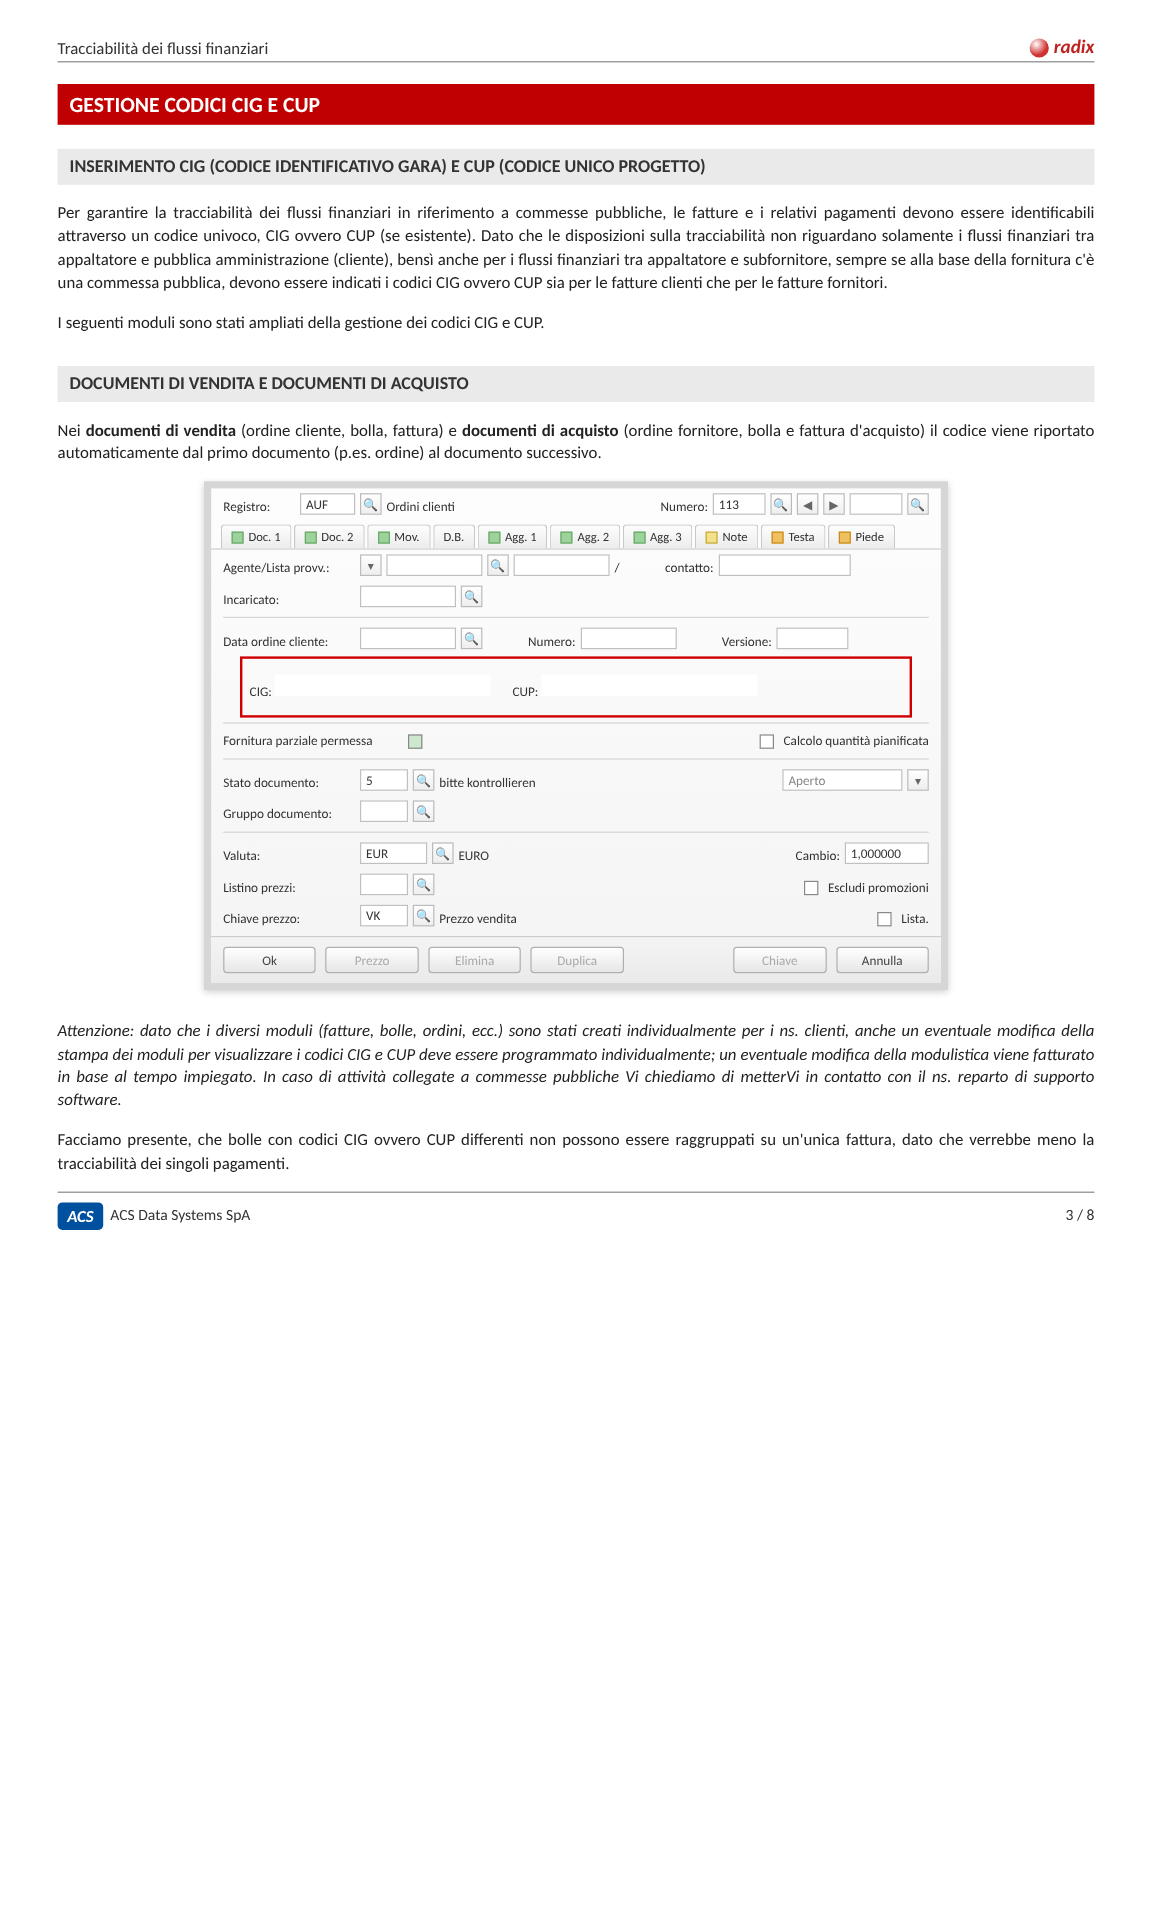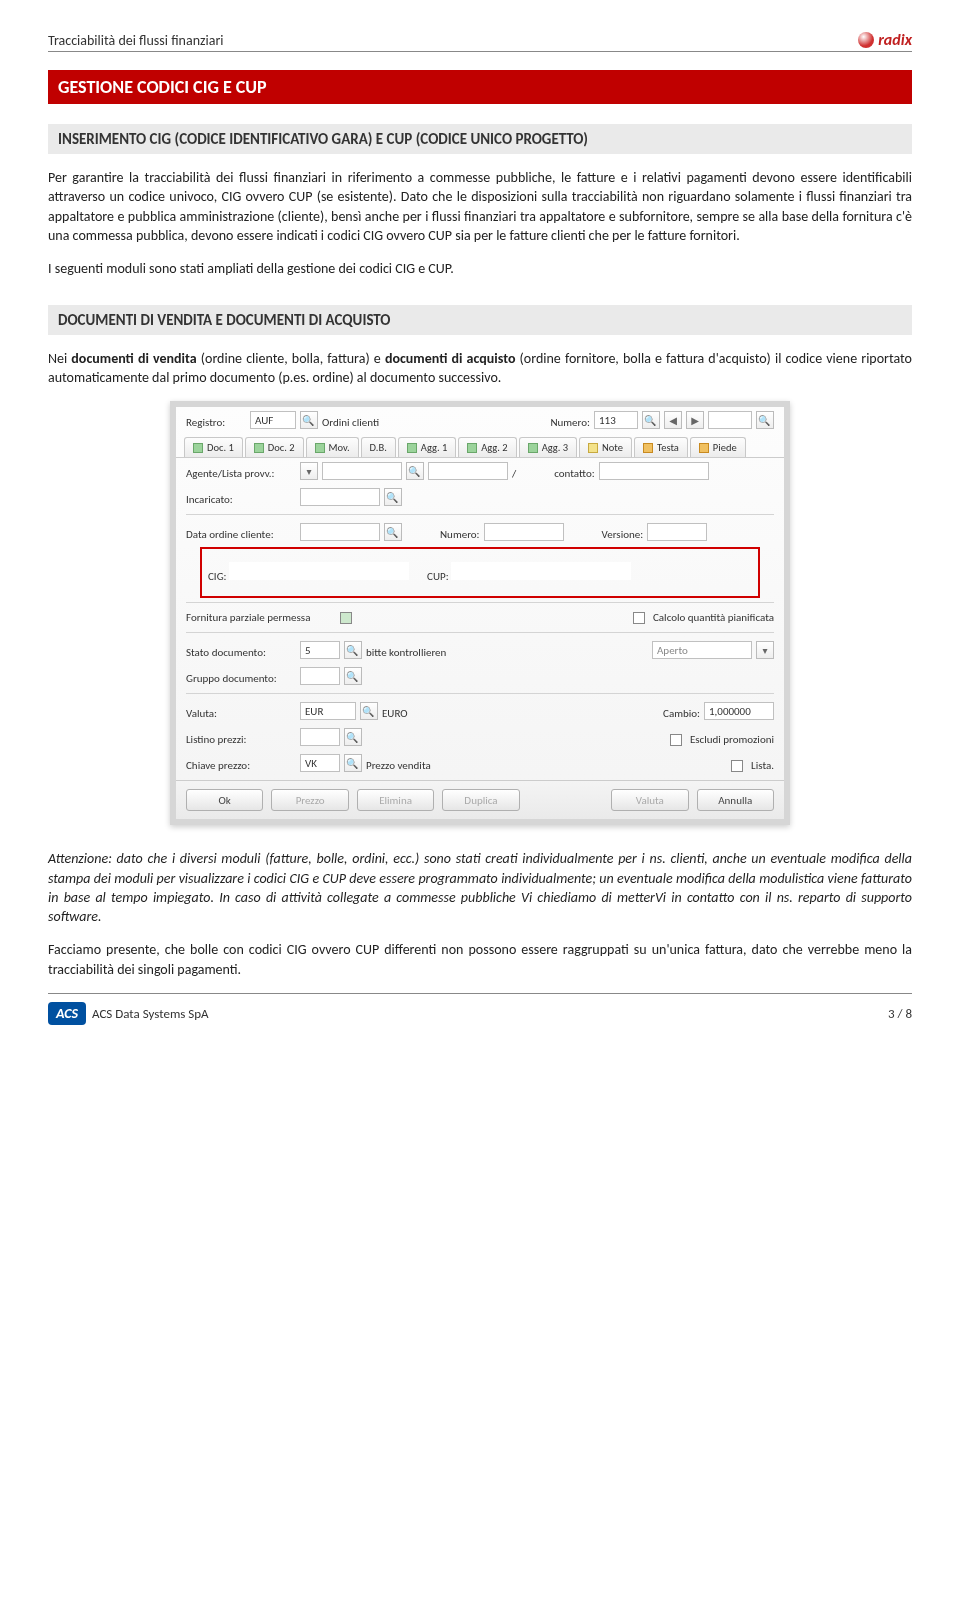--- a/index.html
+++ b/index.html
@@ -329,21 +329,21 @@
       <span class="chk"></span>
       <span class="lbl">Lista.</span>
     </div>
 
     <div class="btnrow">
       <div class="btn">Ok</div>
       <div class="btn dim">Prezzo</div>
       <div class="btn dim">Elimina</div>
       <div class="btn dim">Duplica</div>
       <div class="spacer"></div>
-      <div class="btn dim">Valuta</div>
+      <div class="btn dim">Chiave</div>
       <div class="btn">Annulla</div>
     </div>
   </div>
 
   <p class="body-text">
     <span class="ital">Attenzione: dato che i diversi moduli (fatture, bolle, ordini, ecc.) sono stati creati individualmente per i ns. clienti, anche un eventuale modifica della stampa dei moduli per visualizzare i codici CIG e CUP deve essere programmato individualmente; un eventuale modifica della modulistica viene fatturato in base al tempo impiegato. In caso di  attività collegate a commesse pubbliche Vi chiediamo di metterVi in contatto con il ns. reparto di supporto software.</span>
   </p>
 
   <p class="body-text">Facciamo presente, che bolle con codici CIG ovvero CUP differenti non possono essere raggruppati su un'unica fattura, dato che verrebbe meno la tracciabilità dei singoli pagamenti.</p>
 

